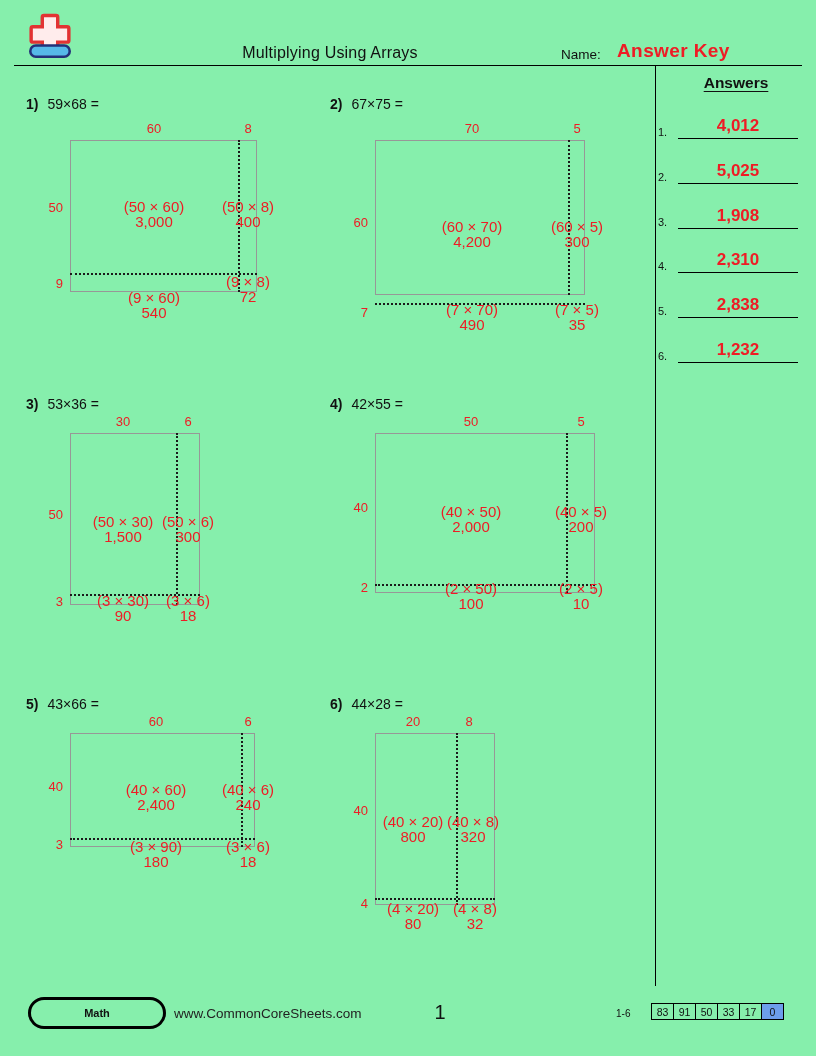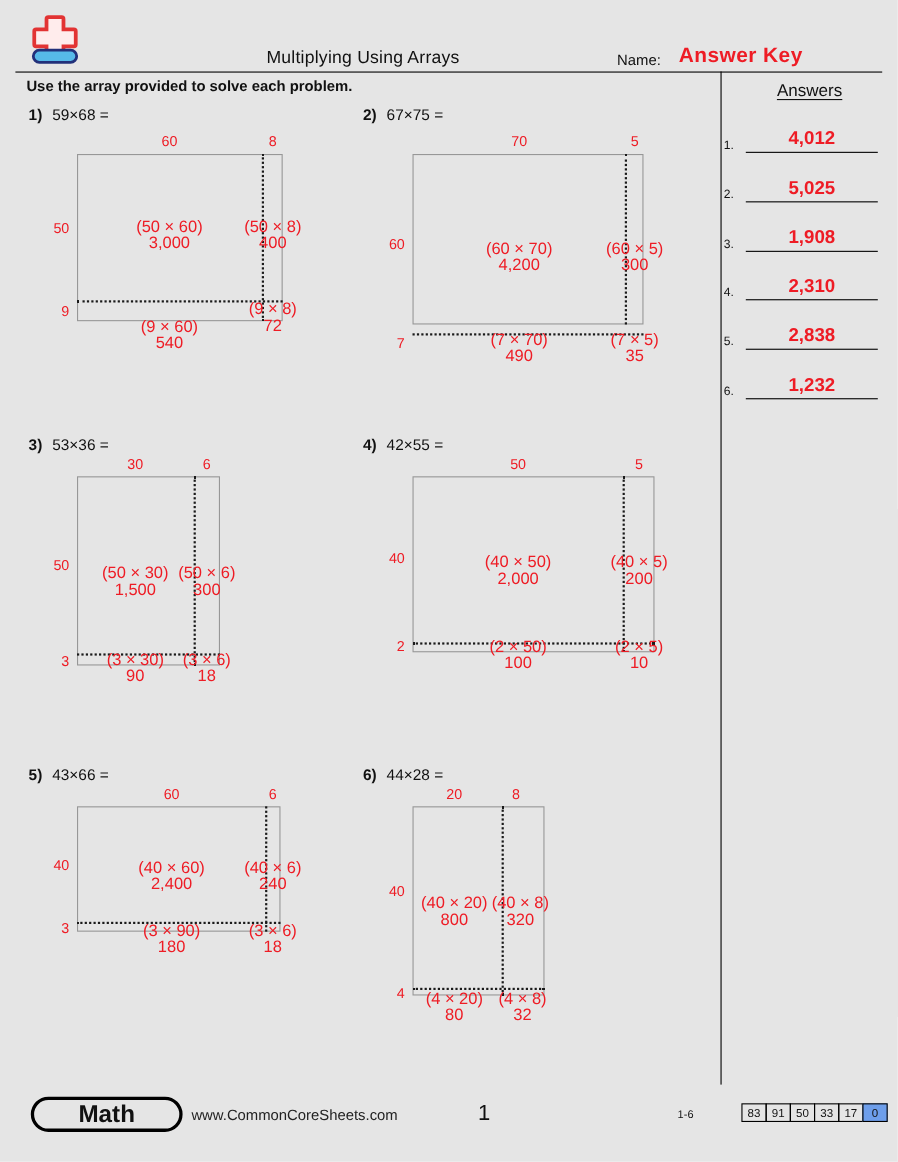--- a/index.html
+++ b/index.html
@@ -1,68 +1,67 @@
 <!DOCTYPE html>
 <html><head>
 <meta charset="utf-8">
 <style>
   :root{ --red:#ee1c25; }
   html,body{margin:0;padding:0;}
   body{width:816px;height:1056px;background:#fff;color:#111;font-family:"Liberation Sans",sans-serif;}
-  .page{position:relative;width:816px;height:1056px;background:#e5e5e5;overflow:hidden;}
+  .page{position:relative;width:816px;height:1056px;background:#86efac;overflow:hidden;}
   .page *{box-sizing:border-box;}
 
   .hr{position:absolute;left:14px;top:65px;width:788px;border-top:1.7px solid #000;}
   .vr{position:absolute;left:655px;top:65px;height:921px;border-left:1.7px solid #000;}
 
   .logo{position:absolute;left:24px;top:13px;}
   .title{position:absolute;left:80px;top:44px;width:500px;text-align:center;font-size:16px;letter-spacing:.2px;}
   .name-label{position:absolute;left:561px;top:47px;font-size:13.5px;}
   .answer-key{position:absolute;left:617px;top:40px;font-size:19px;font-weight:bold;color:var(--red);letter-spacing:.4px;}
   .instruction{position:absolute;left:24px;top:71px;font-size:13.5px;font-weight:bold;}
 
-  .answers-title{position:absolute;left:656px;top:74px;width:160px;text-align:center;font-size:15.5px;font-weight:normal;text-decoration:underline;text-underline-offset:3px;}
+  .answers-title{position:absolute;left:656px;top:74px;width:160px;text-align:center;font-size:15.5px;font-weight:bold;text-decoration:underline;text-underline-offset:3px;}
   .ans-item{position:absolute;left:658px;width:148px;height:30px;display:flex;align-items:flex-end;gap:5px;}
   .ans-num{font-size:11px;width:15px;padding-bottom:1px;}
   .ans-val{flex:1;margin-right:8px;text-align:center;color:var(--red);font-weight:bold;font-size:17px;border-bottom:1.7px solid #000;padding-bottom:2px;}
 
   .plabel{position:absolute;display:flex;gap:9px;font-size:14px;align-items:baseline;}
   .pnum{font-weight:bold;}
   .array{position:absolute;border:1px solid #979797;text-decoration:underline;}
   .vsplit{position:absolute;top:-1px;bottom:-1px;width:0;border-left:2px dotted #1a1a1a;}
   .hsplit{position:absolute;left:-1px;right:-1px;height:0;border-top:2px dotted #1a1a1a;}
   .tlab{position:absolute;top:-20px;transform:translateX(-50%);color:var(--red);font-size:13px;}
   .llab{position:absolute;left:-38px;width:30px;text-align:right;transform:translateY(-50%);color:var(--red);font-size:13px;}
   .cell{position:absolute;transform:translate(-50%,-50%);color:var(--red);font-size:15px;line-height:14.5px;text-align:center;white-space:nowrap;}
 
-  .pill{position:absolute;left:28px;top:997px;width:138px;height:32px;border:3.5px solid #000;border-radius:18px;display:flex;align-items:center;justify-content:center;font-size:22px;font-weight:bold;}
+  .pill{position:absolute;left:28px;top:997px;width:138px;height:32px;border:3.5px solid #000;border-radius:18px;display:flex;align-items:center;justify-content:center;font-size:11px;font-weight:bold;}
   .website{position:absolute;left:174px;top:1006px;font-size:13.5px;color:#222;}
   .pagenum{position:absolute;left:400px;top:1001px;width:80px;text-align:center;font-size:20px;}
   .range{position:absolute;left:616px;top:1008px;font-size:10px;}
-  .scores{position:absolute;left:674px;top:1003px;display:flex;justify-content:center;}
+  .scores{position:absolute;left:651px;top:1003px;display:flex;justify-content:center;}
   .sbox{width:23px;height:17px;border:1px solid #000;margin-left:-1px;display:flex;align-items:center;justify-content:center;font-size:10.5px;}
   .sbox:first-child{margin-left:0;}
   .sbox.hl{background:#6d9eeb;}
 </style>
 </head>
 <body>
 
 <div class="page">
 
   <div class="logo">
     <svg width="52" height="48" viewBox="0 0 60 56">
       <path d="M23 3 h14 a2 2 0 0 1 2 2 v11 h11 a2 2 0 0 1 2 2 v14 a2 2 0 0 1 -2 2 h-11 v11 a2 2 0 0 1 -2 2 h-14 a2 2 0 0 1 -2 -2 v-11 h-11 a2 2 0 0 1 -2 -2 v-14 a2 2 0 0 1 2 -2 h11 v-11 a2 2 0 0 1 2 -2 z" fill="#ffecec" stroke="#e23333" stroke-width="4"></path>
       <rect x="7" y="38" width="46" height="13" rx="6.5" fill="#56b9e8" stroke="#22307a" stroke-width="3"></rect>
     </svg>
   </div>
   <div class="title">Multiplying Using Arrays</div>
   <div class="name-label">Name:</div>
   <div class="answer-key">Answer Key</div>
   <div class="hr"></div>
-  <div class="instruction">Use the array provided to solve each problem.</div>
   <div class="vr"></div>
 
   <div class="answers-title">Answers</div>
   <div class="ans-item" style="top:109px">
     <span class="ans-num">1.</span>
     <span class="ans-val">4,012</span>
   </div>
   <div class="ans-item" style="top:154px">
     <span class="ans-num">2.</span>
     <span class="ans-val">5,025</span>

